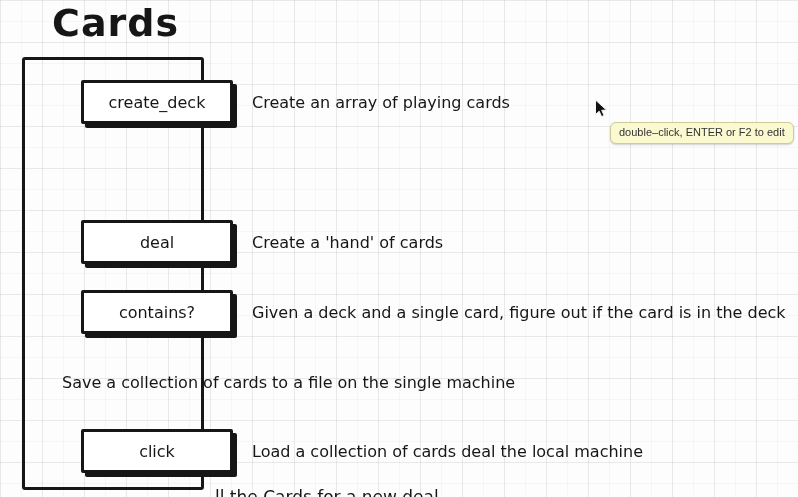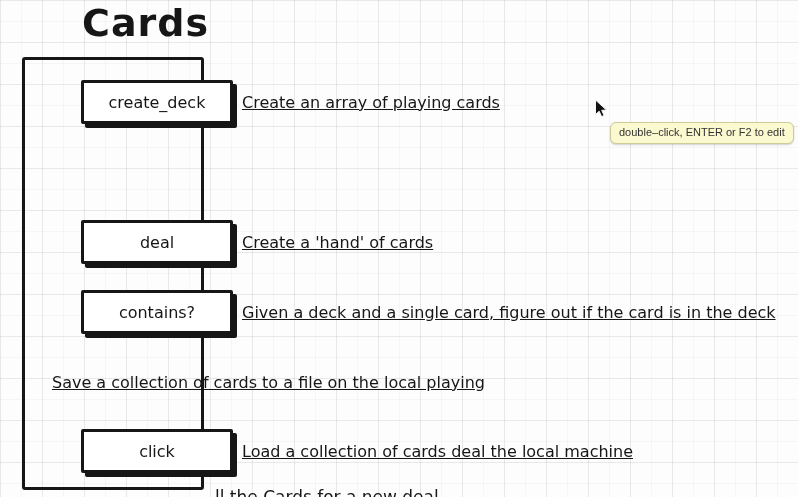--- a/index.html
+++ b/index.html
@@ -18,21 +18,20 @@
       linear-gradient(to right, rgba(120,120,130,0.10) 1px, transparent 1px),
       linear-gradient(to bottom, rgba(120,120,130,0.10) 1px, transparent 1px),
       linear-gradient(to right, rgba(150,150,160,0.07) 1px, transparent 1px),
       linear-gradient(to bottom, rgba(150,150,160,0.07) 1px, transparent 1px);
     background-size:42px 42px, 42px 42px, 21px 21px, 21px 21px;
   }
   .title{
     position:absolute;left:52px;top:1px;
     font-size:38px;font-weight:700;color:var(--ink);
     letter-spacing:1px;
-    margin-left:30px;
   }
   .panel{
     position:absolute;left:22px;top:57px;
     width:182px;height:433px;
     border:3px solid var(--ink);
     border-radius:3px;
     box-sizing:border-box;
   }
   .row{
     position:absolute;left:16px;width:798px;height:48px;
@@ -45,24 +44,23 @@
     flex:none;
     background:#ffffff;
     border:3px solid var(--ink);
     border-radius:2px;
     box-shadow:4px 4px 0 0 var(--ink);
     display:flex;align-items:center;justify-content:center;
     font-size:16px;color:var(--ink);
     cursor:default;
   }
   .desc{
-    margin-left:9px;
+    margin-left:19px;
     font-size:16px;color:var(--ink);
     white-space:nowrap;
-    text-decoration:underline;
   }
   .partial-text{
     position:absolute;left:215px;top:487px;
     font-size:17px;color:var(--ink);
     white-space:nowrap;
   }
   .tooltip{
     position:absolute;left:610px;top:122px;
     height:22px;box-sizing:border-box;
     padding:3px 8px 0 8px;
@@ -98,21 +96,21 @@
     <div class="sketch-btn">deal</div>
     <div class="desc">Create a 'hand' of cards</div>
   </div>
 
   <div class="row" style="top:288px">
     <div class="sketch-btn">contains?</div>
     <div class="desc">Given a deck and a single card, figure out if the card is in the deck</div>
   </div>
 
   <div class="row" style="top:358px">
-    <div class="desc">Save a collection of cards to a file on the local playing</div>
+    <div class="desc">Save a collection of cards to a file on the single machine</div>
   </div>
 
   <div class="row" style="top:427px">
     <div class="sketch-btn">click</div>
     <div class="desc">Load a collection of cards deal the local machine</div>
   </div>
 
   <div class="partial-text">ll the Cards for a new deal</div>
 
   <div class="tooltip">double–click, ENTER or F2 to edit</div>

